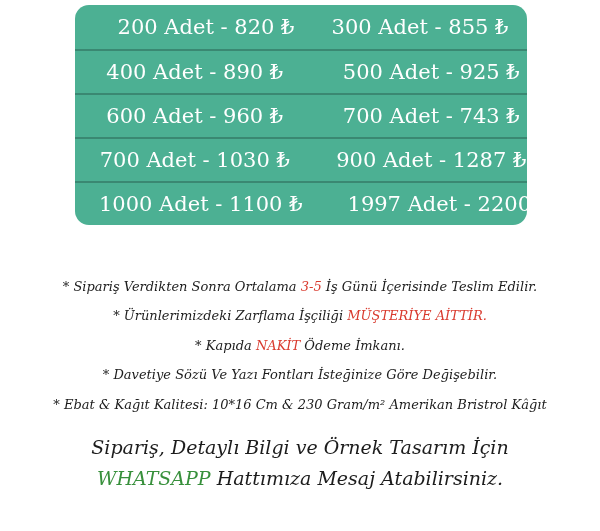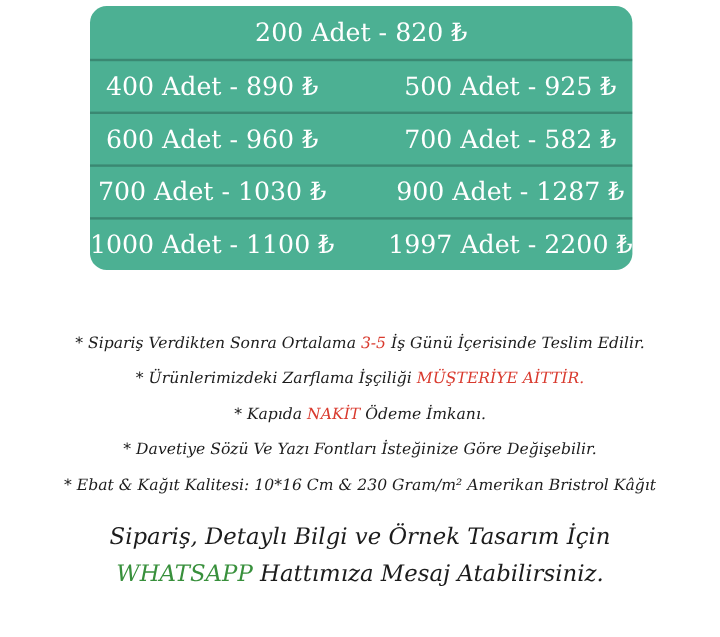--- a/index.html
+++ b/index.html
@@ -3,21 +3,21 @@
 <meta charset="utf-8">
 <style>
   * { margin:0; padding:0; box-sizing:border-box; }
   html,body { width:600px; height:531px; background:#ffffff; overflow:hidden; }
   body { position:relative; font-family:"DejaVu Serif","DejaVu Sans",serif; }
 
   .price-table {
     position:absolute; left:75px; top:5px; width:452px;
     background:var(--table-bg); border-radius:14px; overflow:hidden;
   }
-  .price-row { display:flex; height:44px; }
+  .price-row { display:flex; height:44px;padding-left:24px; }
   .price-row + .price-row { border-top:2px solid var(--table-divider);gap:45px; }
   .price-cell {
     flex:1; display:flex; align-items:center; justify-content:center;
     color:var(--table-text); font-size:21px; white-space:nowrap;
   }
 
   .notes {
     position:absolute; left:0; top:272px; width:600px;
     text-align:center; font-style:italic; font-size:13px;
     color:var(--body-text);
@@ -32,28 +32,29 @@
   }
   .footer p { line-height:31px; white-space:nowrap; }
   .hl-green { color:var(--accent-green); }
 </style>
 </head>
 <body>
 
 <div class="price-table">
   <div class="price-row">
     <div class="price-cell">200 Adet - 820 ₺</div>
+    <div class="price-cell">300 Adet - 855 ₺</div>
   </div>
   <div class="price-row">
     <div class="price-cell">400 Adet - 890 ₺</div>
     <div class="price-cell">500 Adet - 925 ₺</div>
   </div>
   <div class="price-row">
     <div class="price-cell">600 Adet - 960 ₺</div>
-    <div class="price-cell">700 Adet - 582 ₺</div>
+    <div class="price-cell">700 Adet - 743 ₺</div>
   </div>
   <div class="price-row">
     <div class="price-cell">700 Adet - 1030 ₺</div>
     <div class="price-cell">900 Adet - 1287 ₺</div>
   </div>
   <div class="price-row">
     <div class="price-cell">1000 Adet - 1100 ₺</div>
     <div class="price-cell">1997 Adet - 2200 ₺</div>
   </div>
 </div>

